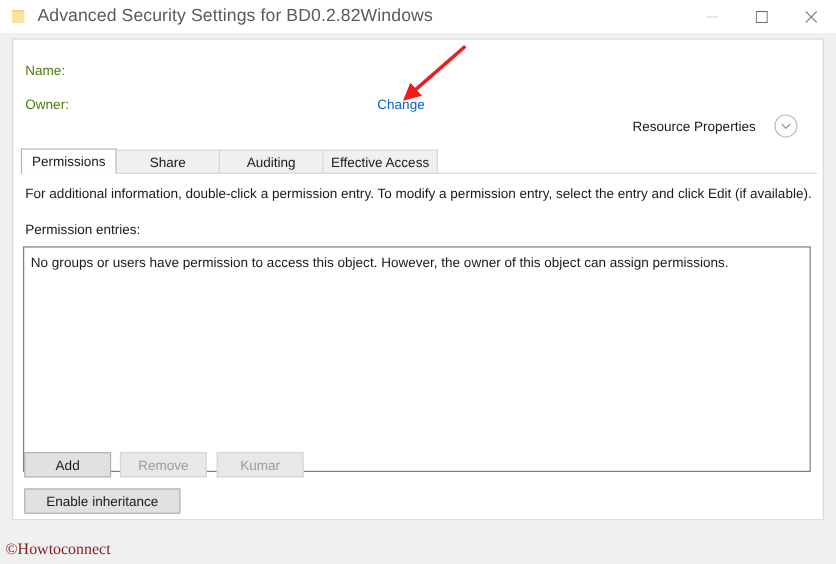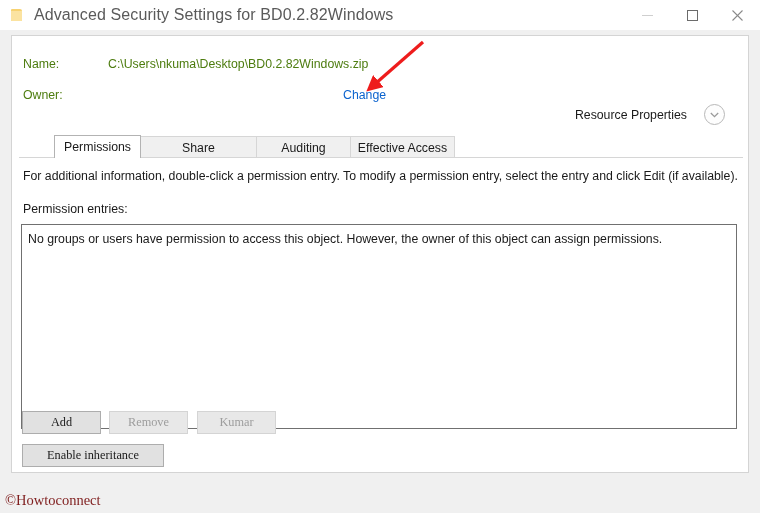--- a/index.html
+++ b/index.html
@@ -134,21 +134,20 @@
     left: 7px; top: 99px;
     width: 724px;
     height: 23px;
   }
   #tabrow {
     position: absolute;
     left: 0; top: 0;
     display: flex;
     align-items: flex-end;
     height: 23px;
-    margin-left: 35px;
   }
   .tab {
     height: 22px;
     display: flex;
     align-items: center;
     justify-content: center;
     font-size: 12.3px;
     color: #1a1a1a;
     box-sizing: border-box;
     background: #f0f0f0;
@@ -205,21 +204,21 @@
     font-size: 12.3px;
     color: #1a1a1a;
     white-space: nowrap;
   }
 
   
   .btn {
     box-sizing: border-box;
     background: #e1e1e1;
     border: 1px solid #adadad;
-    font-family: Liberation Serif, serif;
+    font-family: Liberation Sans, sans-serif;
     font-size: 12.3px;
     color: #1a1a1a;
     display: flex;
     align-items: center;
     justify-content: center;
     cursor: pointer;
     white-space: nowrap;
   }
   .btn.disabled {
     background: #e8e8e8;
@@ -288,41 +287,40 @@
             <line x1="0.5" y1="0.5" x2="10.5" y2="10.5" stroke="#8a8a8a" stroke-width="1.1"></line>
             <line x1="10.5" y1="0.5" x2="0.5" y2="10.5" stroke="#8a8a8a" stroke-width="1.1"></line>
           </svg>
       </div>
     </div>
   </div>
 
   <div id="client">
 
     <div class="hdr-row" id="lbl-name">Name:</div>
-    <div class="hdr-row" id="val-name">C:\Users\nkuma\Desktop\BD0.2.82Windows.zip</div>
 
     <div class="hdr-row" id="lbl-owner">Owner:</div>
     <div class="hdr-row" id="link-change">Change</div>
 
     <div id="resource-props">
       <span class="rp-label">Resource Properties</span>
       <span class="circle-chevron">
         <svg width="9" height="6" viewBox="0 0 9 6">
             <polyline points="0.8,1 4.5,4.6 8.2,1" fill="none" stroke="#9a9a9a" stroke-width="1.3"></polyline>
           </svg>
       </span>
     </div>
 
     <div id="tabstrip">
       <div id="tab-underline"></div>
       <div id="tabrow">
         <div class="tab active" style="width:87px">
           <span>Permissions</span>
         </div>
-        <div class="tab" style="width:117px">
+        <div class="tab" style="width:95px">
           <span>Share</span>
         </div>
         <div class="tab" style="width:95px">
           <span>Auditing</span>
         </div>
         <div class="tab" style="width:105px">
           <span>Effective Access</span>
         </div>
       </div>
     </div>

